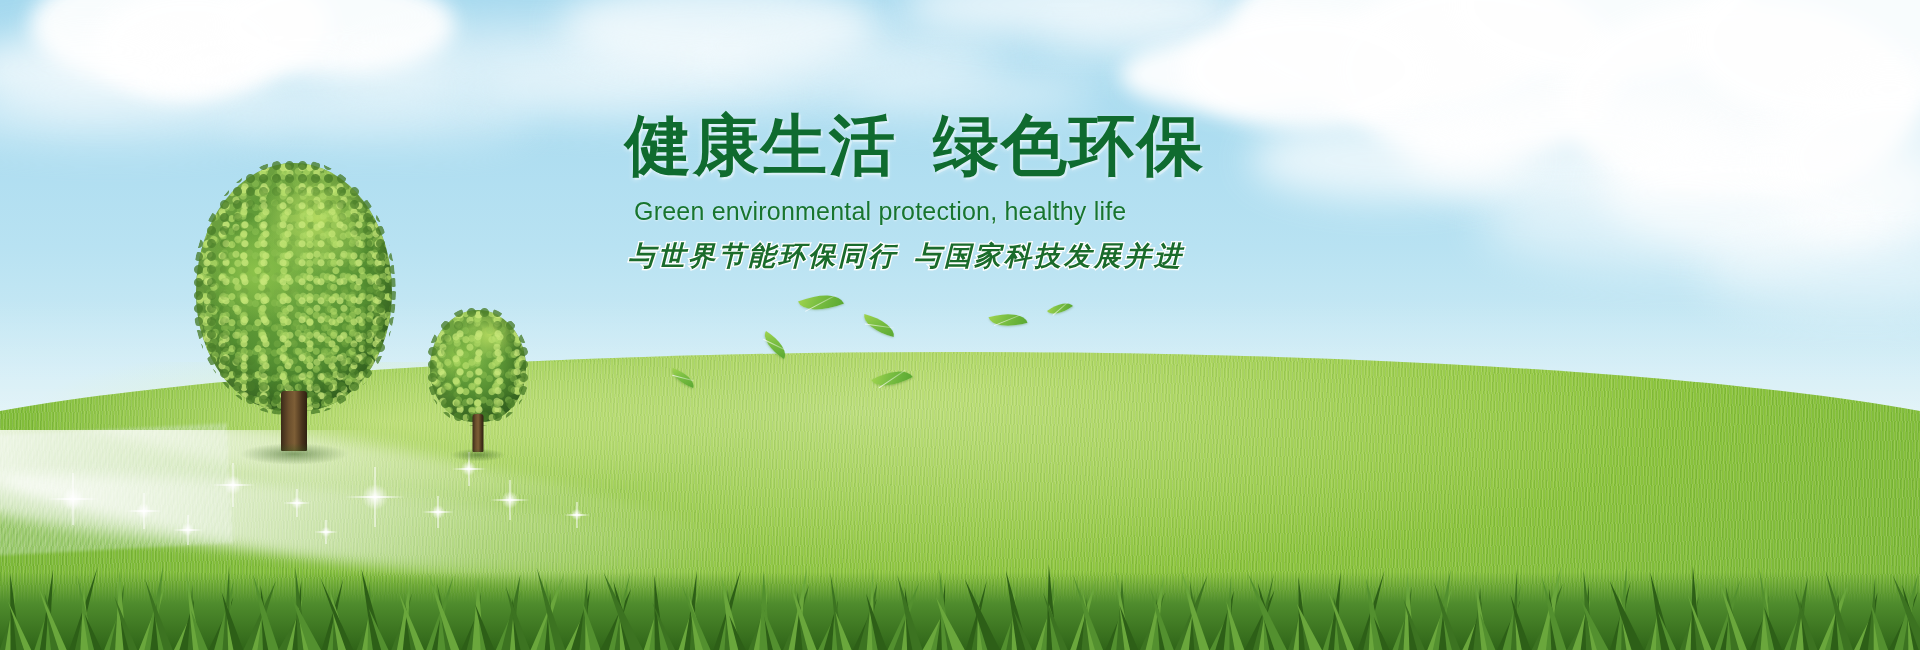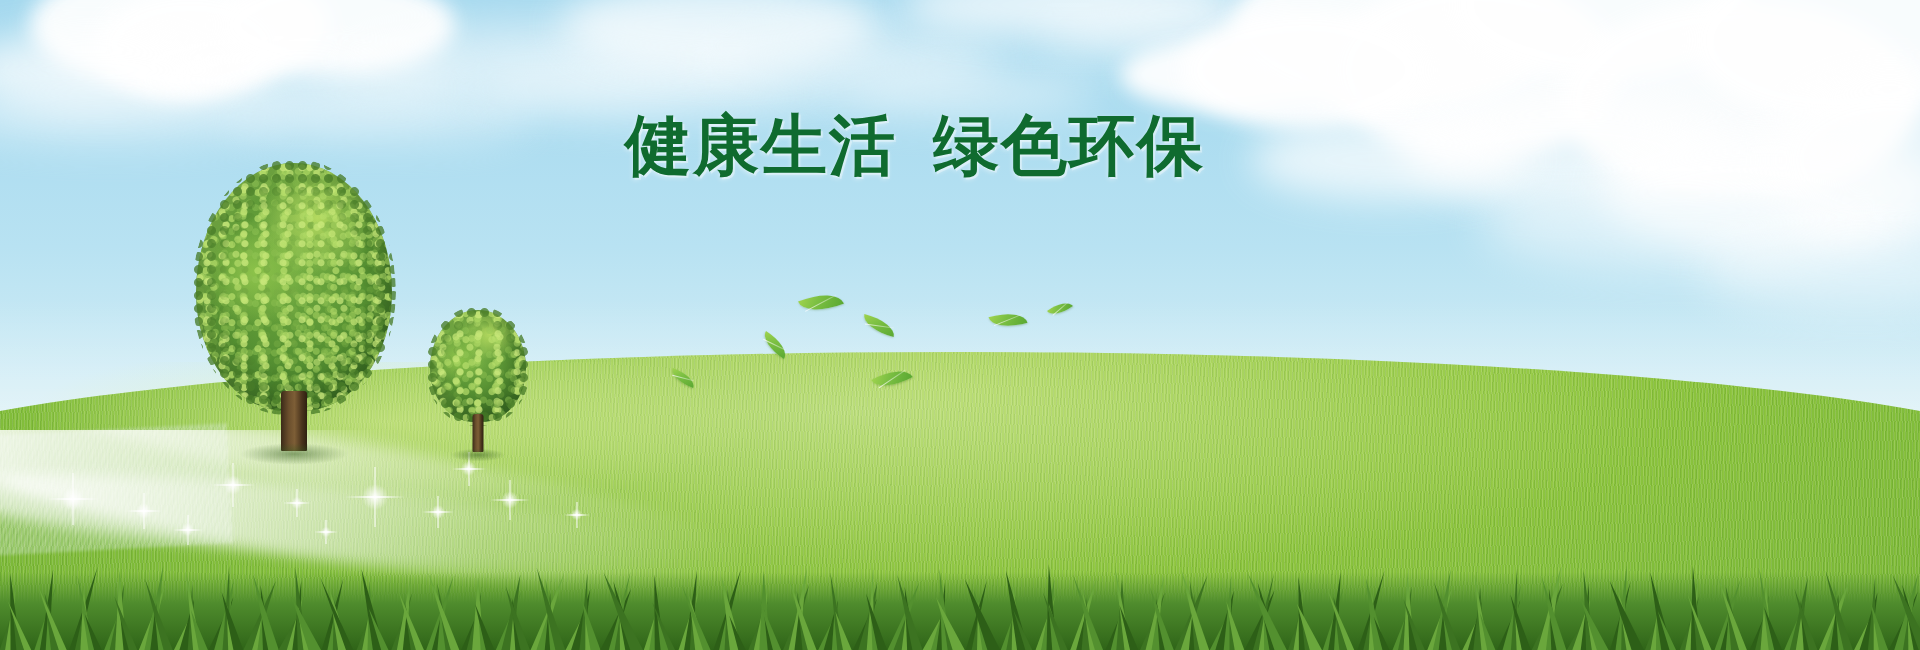--- a/index.html
+++ b/index.html
@@ -432,21 +432,25 @@
       </div>
       <div class="leaf" style="left: 1048px; top: 303px; width: 24px; height: 11px; transform: rotate(-35deg);">
         <span class="vein"></span>
       </div>
     </div>
 
   <div class="headline">
     <span>健康生活</span><span class="gap"></span><span>绿色环保</span>
   </div>
 
-
+  <div class="subtitle-en">Green environmental protection, healthy life</div>
+
+  <div class="subtitle-cn">
+    <span>与世界节能环保同行</span><span class="gap2"></span><span>与国家科技发展并进</span>
+  </div>
 
   <div class="grass-fringe">
     <div class="grass-base"></div>
     <div id="blade-host">
         <div class="blade d" style="left: -3px; transform: rotate(14deg) scaleY(0.74) scaleX(0.83);"></div>
         <div class="blade l" style="left: 4px; transform: rotate(5deg) scaleY(0.93) scaleX(0.96);"></div>
         <div class="blade x" style="left: 11px; transform: rotate(-4deg) scaleY(1.12) scaleX(1.09);"></div>
         <div class="blade d" style="left: 18px; transform: rotate(-13deg) scaleY(0.61) scaleX(1.22);"></div>
         <div class="blade l" style="left: 25px; transform: rotate(-22deg) scaleY(0.8) scaleX(0.75);"></div>
         <div class="blade" style="left: 32px; transform: rotate(15deg) scaleY(0.99) scaleX(0.88);"></div>

